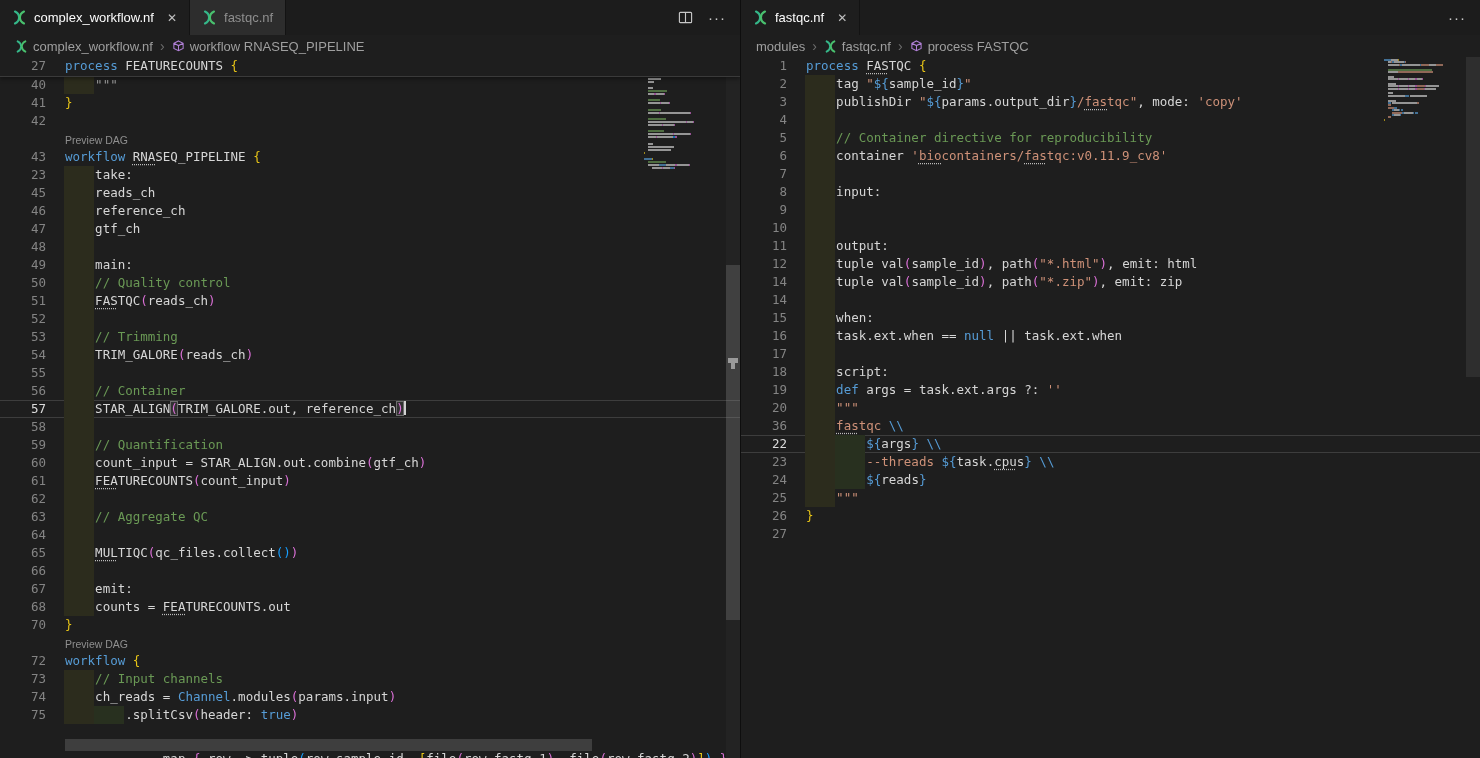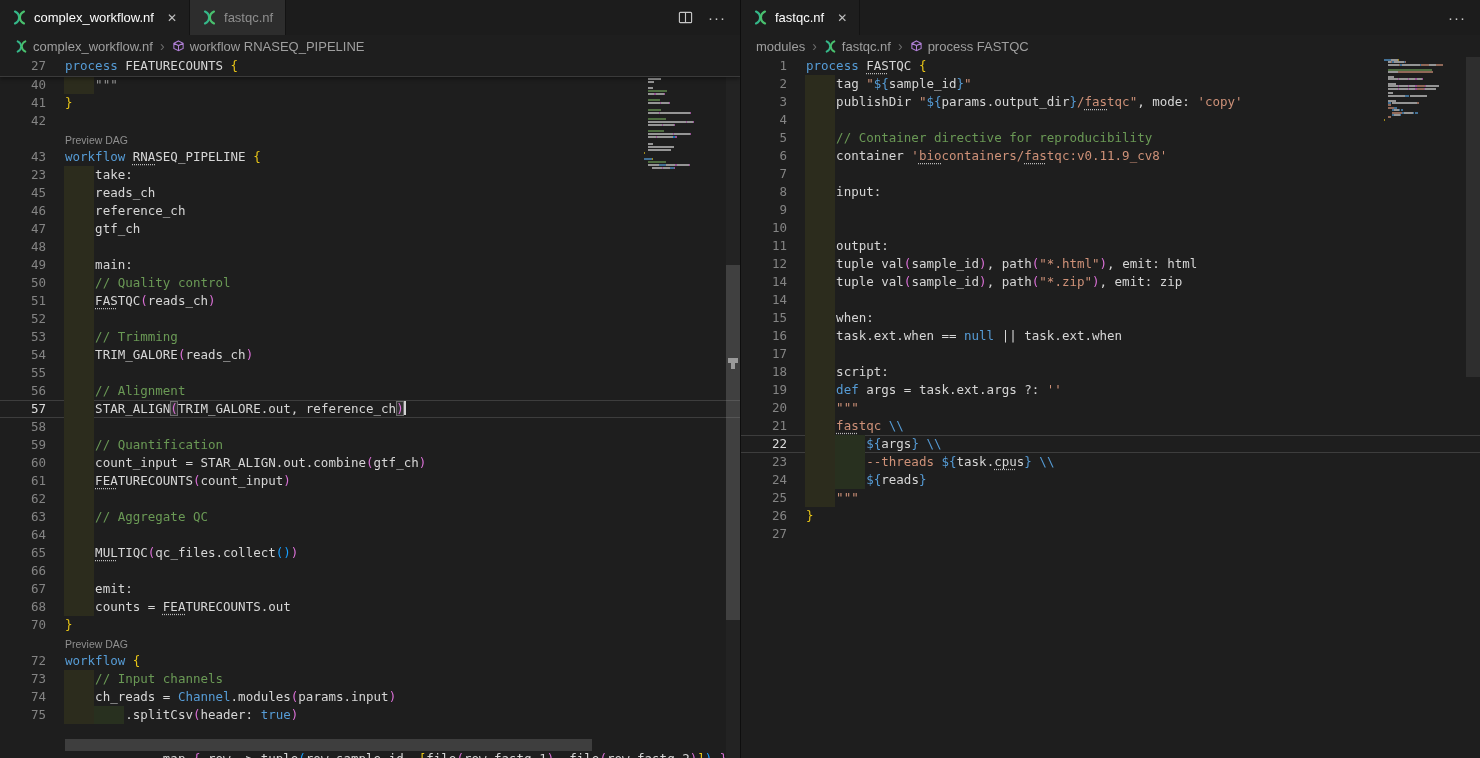--- a/index.html
+++ b/index.html
@@ -123,21 +123,21 @@
         <div class="row"><i class="band"></i><span class="num">46</span><span class="cl"><span class="t-w">    reference_ch</span></span></div>
         <div class="row"><i class="band"></i><span class="num">47</span><span class="cl"><span class="t-w">    gtf_ch</span></span></div>
         <div class="row"><i class="band"></i><span class="num">48</span><span class="cl"></span></div>
         <div class="row"><i class="band"></i><span class="num">49</span><span class="cl"><span class="t-w">    main:</span></span></div>
         <div class="row"><i class="band"></i><span class="num">50</span><span class="cl"><span class="t-w">    </span><span class="t-c">// Quality control</span></span></div>
         <div class="row"><i class="band"></i><span class="num">51</span><span class="cl"><span class="t-w">    </span><span class="t-w du">FAS</span><span class="t-w">TQC</span><span class="t-m">(</span><span class="t-w">reads_ch</span><span class="t-m">)</span></span></div>
         <div class="row"><i class="band"></i><span class="num">52</span><span class="cl"></span></div>
         <div class="row"><i class="band"></i><span class="num">53</span><span class="cl"><span class="t-w">    </span><span class="t-c">// Trimming</span></span></div>
         <div class="row"><i class="band"></i><span class="num">54</span><span class="cl"><span class="t-w">    TRIM_GALORE</span><span class="t-m">(</span><span class="t-w">reads_ch</span><span class="t-m">)</span></span></div>
         <div class="row"><i class="band"></i><span class="num">55</span><span class="cl"></span></div>
-        <div class="row"><i class="band"></i><span class="num">56</span><span class="cl"><span class="t-w">    </span><span class="t-c">// Alignment</span></span></div>
+        <div class="row"><i class="band"></i><span class="num">56</span><span class="cl"><span class="t-w">    </span><span class="t-c">// Container</span></span></div>
         <div class="row curline"><i class="band"></i><span class="num numcur">57</span><span class="cl"><span class="t-w">    STAR_ALIGN</span><span class="t-m bm">(</span><span class="t-w">TRIM_GALORE.out, reference_ch</span><span class="t-m bm">)</span><span class="cursor"></span></span></div>
         <div class="row"><i class="band"></i><span class="num">58</span><span class="cl"></span></div>
         <div class="row"><i class="band"></i><span class="num">59</span><span class="cl"><span class="t-w">    </span><span class="t-c">// Quantification</span></span></div>
         <div class="row"><i class="band"></i><span class="num">60</span><span class="cl"><span class="t-w">    count_input = STAR_ALIGN.out.combine</span><span class="t-m">(</span><span class="t-w">gtf_ch</span><span class="t-m">)</span></span></div>
         <div class="row"><i class="band"></i><span class="num">61</span><span class="cl"><span class="t-w">    </span><span class="t-w du">FEA</span><span class="t-w">TURECOUNTS</span><span class="t-m">(</span><span class="t-w">count_input</span><span class="t-m">)</span></span></div>
         <div class="row"><i class="band"></i><span class="num">62</span><span class="cl"></span></div>
         <div class="row"><i class="band"></i><span class="num">63</span><span class="cl"><span class="t-w">    </span><span class="t-c">// Aggregate QC</span></span></div>
         <div class="row"><i class="band"></i><span class="num">64</span></div>
         <div class="row"><i class="band"></i><span class="num">65</span><span class="cl"><span class="t-w">    </span><span class="t-w du">MUL</span><span class="t-w">TIQC</span><span class="t-m">(</span><span class="t-w">qc_files.collect</span><span class="t-b">(</span><span class="t-b">)</span><span class="t-m">)</span></span></div>
         <div class="row"><i class="band"></i><span class="num">66</span><span class="cl"></span></div>
@@ -259,21 +259,21 @@
         <div class="row"><i class="band"></i><span class="num">11</span><span class="cl"><span class="t-w">    output:</span></span></div>
         <div class="row"><i class="band"></i><span class="num">12</span><span class="cl"><span class="t-w">    tuple val</span><span class="t-m">(</span><span class="t-w">sample_id</span><span class="t-m">)</span><span class="t-w">, path</span><span class="t-m">(</span><span class="t-s">"*.html"</span><span class="t-m">)</span><span class="t-w">, emit: html</span></span></div>
         <div class="row"><i class="band"></i><span class="num">14</span><span class="cl"><span class="t-w">    tuple val</span><span class="t-m">(</span><span class="t-w">sample_id</span><span class="t-m">)</span><span class="t-w">, path</span><span class="t-m">(</span><span class="t-s">"*.zip"</span><span class="t-m">)</span><span class="t-w">, emit: zip</span></span></div>
         <div class="row"><i class="band"></i><span class="num">14</span><span class="cl"></span></div>
         <div class="row"><i class="band"></i><span class="num">15</span><span class="cl"><span class="t-w">    when:</span></span></div>
         <div class="row"><i class="band"></i><span class="num">16</span><span class="cl"><span class="t-w">    task.ext.when == </span><span class="t-k">null</span><span class="t-w"> || task.ext.when</span></span></div>
         <div class="row"><i class="band"></i><span class="num">17</span><span class="cl"></span></div>
         <div class="row"><i class="band"></i><span class="num">18</span><span class="cl"><span class="t-w">    script:</span></span></div>
         <div class="row"><i class="band"></i><span class="num">19</span><span class="cl"><span class="t-w">    </span><span class="t-k">def</span><span class="t-w"> args = task.ext.args ?: </span><span class="t-s">''</span></span></div>
         <div class="row"><i class="band"></i><span class="num">20</span><span class="cl"><span class="t-w">    </span><span class="t-s">"""</span></span></div>
-        <div class="row"><i class="band"></i><span class="num">21</span><span class="cl"><span class="t-w">    </span><span class="t-s du">fas</span><span class="t-s">tqc </span><span class="t-e">\\</span></span></div>
+        <div class="row"><i class="band"></i><span class="num">36</span><span class="cl"><span class="t-w">    </span><span class="t-s du">fas</span><span class="t-s">tqc </span><span class="t-e">\\</span></span></div>
         <div class="row curline"><i class="band"></i><i class="band band2"></i><span class="num numcur">22</span><span class="cl"><span class="t-w">        </span><span class="t-e">${</span><span class="t-w">args</span><span class="t-e">}</span><span class="t-w"> </span><span class="t-e">\\</span></span></div>
         <div class="row"><i class="band"></i><i class="band band2"></i><span class="num">23</span><span class="cl"><span class="t-w">        </span><span class="t-s">--threads </span><span class="t-e">${</span><span class="t-w">task.</span><span class="t-w du">cpu</span><span class="t-w">s</span><span class="t-e">}</span><span class="t-w"> </span><span class="t-e">\\</span></span></div>
         <div class="row"><i class="band"></i><i class="band band2"></i><span class="num">24</span><span class="cl"><span class="t-w">        </span><span class="t-e">${</span><span class="t-w">reads</span><span class="t-e">}</span></span></div>
         <div class="row"><i class="band"></i><span class="num">25</span><span class="cl"><span class="t-w">    </span><span class="t-s">"""</span></span></div>
         <div class="row"><span class="num">26</span><span class="cl"><span class="t-y">}</span></span></div>
         <div class="row"><span class="num">27</span><span class="cl"></span></div>
       </div>
     <div class="minimap">
         <div style="height: 2.4px; white-space: nowrap;"><i style="display: inline-block; height: 2px; vertical-align: top; opacity: 0.65; margin-left: 0px; width: 7.35px; background: rgb(86, 156, 214);"></i><i style="display: inline-block; height: 2px; vertical-align: top; opacity: 0.65; margin-left: 0px; width: 3.15px; background: rgb(214, 214, 214);"></i><i style="display: inline-block; height: 2px; vertical-align: top; opacity: 0.65; margin-left: 0px; width: 3.15px; background: rgb(214, 214, 214);"></i><i style="display: inline-block; height: 2px; vertical-align: top; opacity: 0.65; margin-left: 0px; width: 1.05px; background: rgb(232, 197, 23);"></i></div>
         <div style="height: 2.4px; white-space: nowrap;"><i style="display: inline-block; height: 2px; vertical-align: top; opacity: 0.65; margin-left: 4.2px; width: 3.15px; background: rgb(214, 214, 214);"></i><i style="display: inline-block; height: 2px; vertical-align: top; opacity: 0.65; margin-left: 0px; width: 1.05px; background: rgb(206, 145, 120);"></i><i style="display: inline-block; height: 2px; vertical-align: top; opacity: 0.65; margin-left: 0px; width: 2.1px; background: rgb(86, 156, 214);"></i><i style="display: inline-block; height: 2px; vertical-align: top; opacity: 0.65; margin-left: 0px; width: 9.45px; background: rgb(214, 214, 214);"></i><i style="display: inline-block; height: 2px; vertical-align: top; opacity: 0.65; margin-left: 0px; width: 1.05px; background: rgb(86, 156, 214);"></i><i style="display: inline-block; height: 2px; vertical-align: top; opacity: 0.65; margin-left: 0px; width: 1.05px; background: rgb(206, 145, 120);"></i></div>

